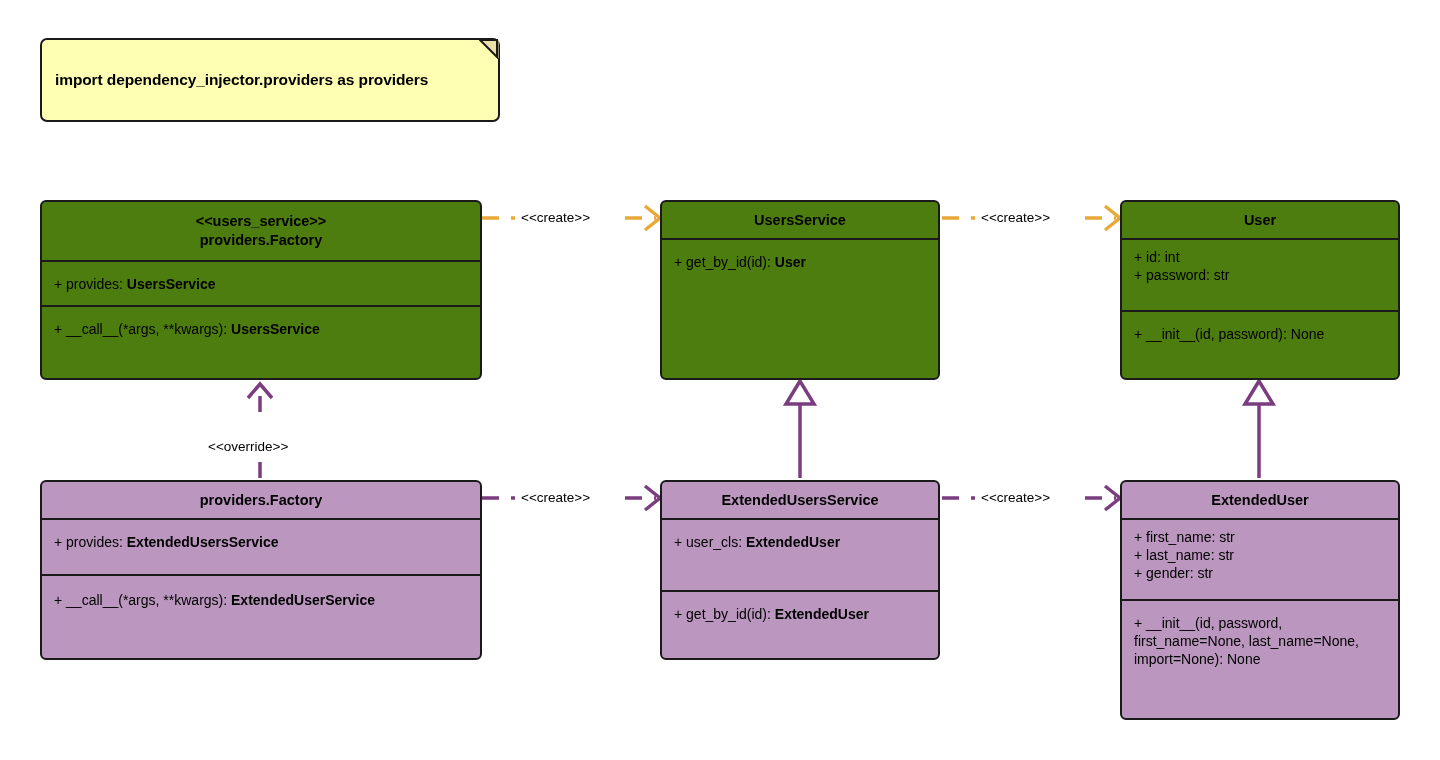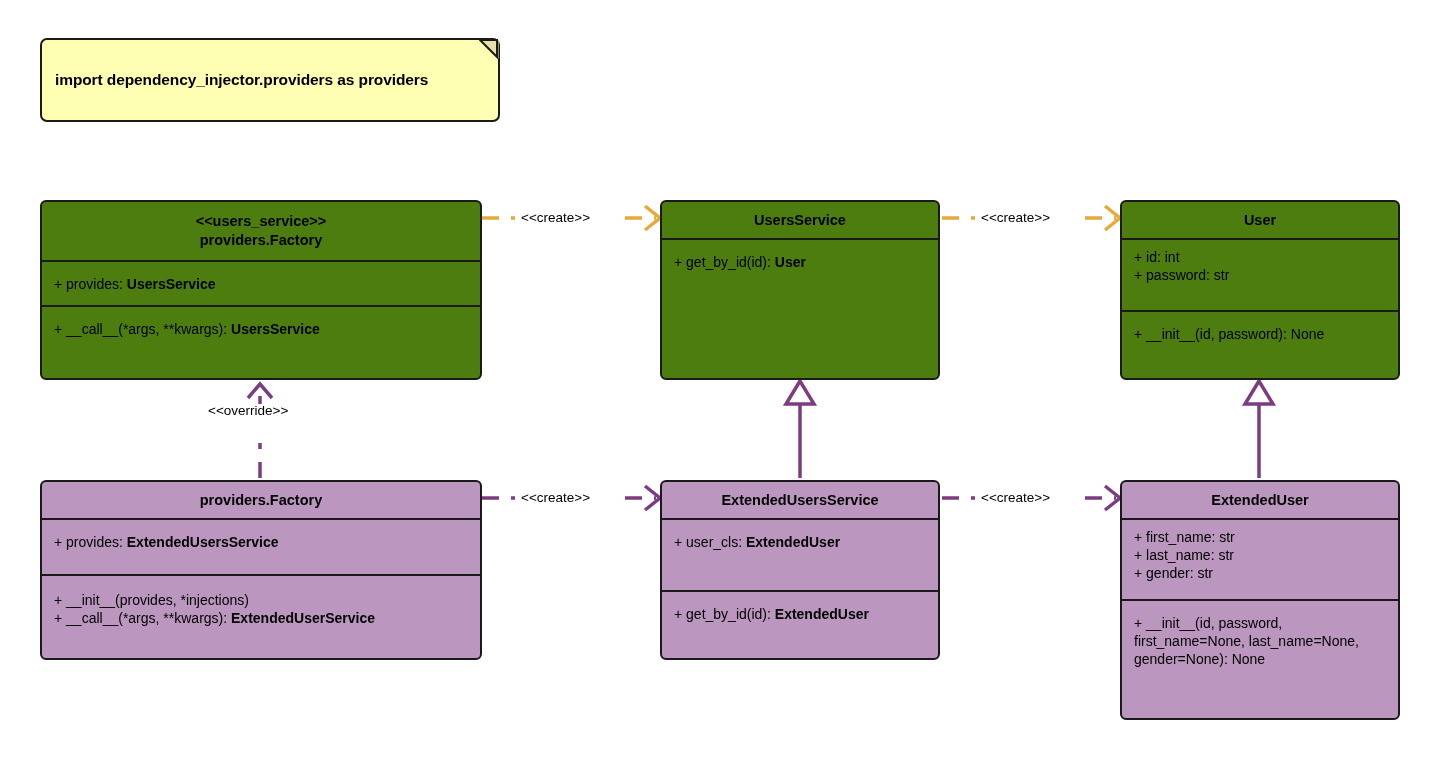--- a/index.html
+++ b/index.html
@@ -167,21 +167,21 @@
     <g>
       <line x1="1259" y1="478" x2="1259" y2="403" stroke="#7b3d80" stroke-width="3.5"></line>
       <polygon points="1259,381 1245,404 1273,404" fill="#ffffff" stroke="#7b3d80" stroke-width="3.5" stroke-linejoin="miter"></polygon>
     </g>
   </svg>
 
   <div class="edge-label" style="left:518px; top:211px;">&lt;&lt;create&gt;&gt;</div>
   <div class="edge-label" style="left:978px; top:211px;">&lt;&lt;create&gt;&gt;</div>
   <div class="edge-label" style="left:518px; top:491px;">&lt;&lt;create&gt;&gt;</div>
   <div class="edge-label" style="left:978px; top:491px;">&lt;&lt;create&gt;&gt;</div>
-  <div class="edge-label" style="left:205px; top:404px;">&lt;&lt;override&gt;&gt;</div>
+  <div class="edge-label" style="left:205px; top:440px;">&lt;&lt;override&gt;&gt;</div>
 
   <div class="note" style="left:40px; top:38px; width:460px; height:84px;">
     <svg class="note-fold" viewBox="0 0 20 20">
       <path d="M0.5 0.5 L19.5 19.5 L19.5 0.5 Z" fill="#ffffb3" stroke="none"></path>
       <path d="M0 0 L19 19" stroke="none" fill="none"></path>
       <path d="M1 1 L18 18 L18 1 Z" fill="#e8e0a8" stroke="#1a1a1a" stroke-width="2"></path>
     </svg>
     <div class="note-text">import dependency_injector.providers as providers</div>
   </div>
 
@@ -236,23 +236,20 @@
     <div class="compartment head" style="height:36px;">
       <div class="cname">providers.Factory</div>
     </div>
     <div class="compartment members" style="height:56px;">
       <div class="member">
         <span>+ provides: </span><span class="b">ExtendedUsersService</span>
       </div>
     </div>
     <div class="compartment members" style="flex:1; padding-top:16px;">
       <div class="member">
-        <span>+ __init__(provides, *injections)</span>
-      </div>
-      <div class="member">
         <span>+ __call__(*args, **kwargs): </span><span class="b">ExtendedUserService</span>
       </div>
     </div>
   </div>
 
   <div class="klass purple" style="left:660px; top:480px; width:280px; height:180px;">
     <div class="compartment head" style="height:36px;">
       <div class="cname">ExtendedUsersService</div>
     </div>
     <div class="compartment members" style="height:72px;">
@@ -277,18 +274,18 @@
       </div>
       <div class="member">
         <span>+ last_name: str</span>
       </div>
       <div class="member">
         <span>+ gender: str</span>
       </div>
     </div>
     <div class="compartment members" style="flex:1; padding-right:28px;">
       <div class="member wrap">
-        <span>+ __init__(id, password, first_name=None, last_name=None, gender=None): None</span>
+        <span>+ __init__(id, password, first_name=None, last_name=None, import=None): None</span>
       </div>
     </div>
   </div>
 
 </div>
 
 </body></html>

